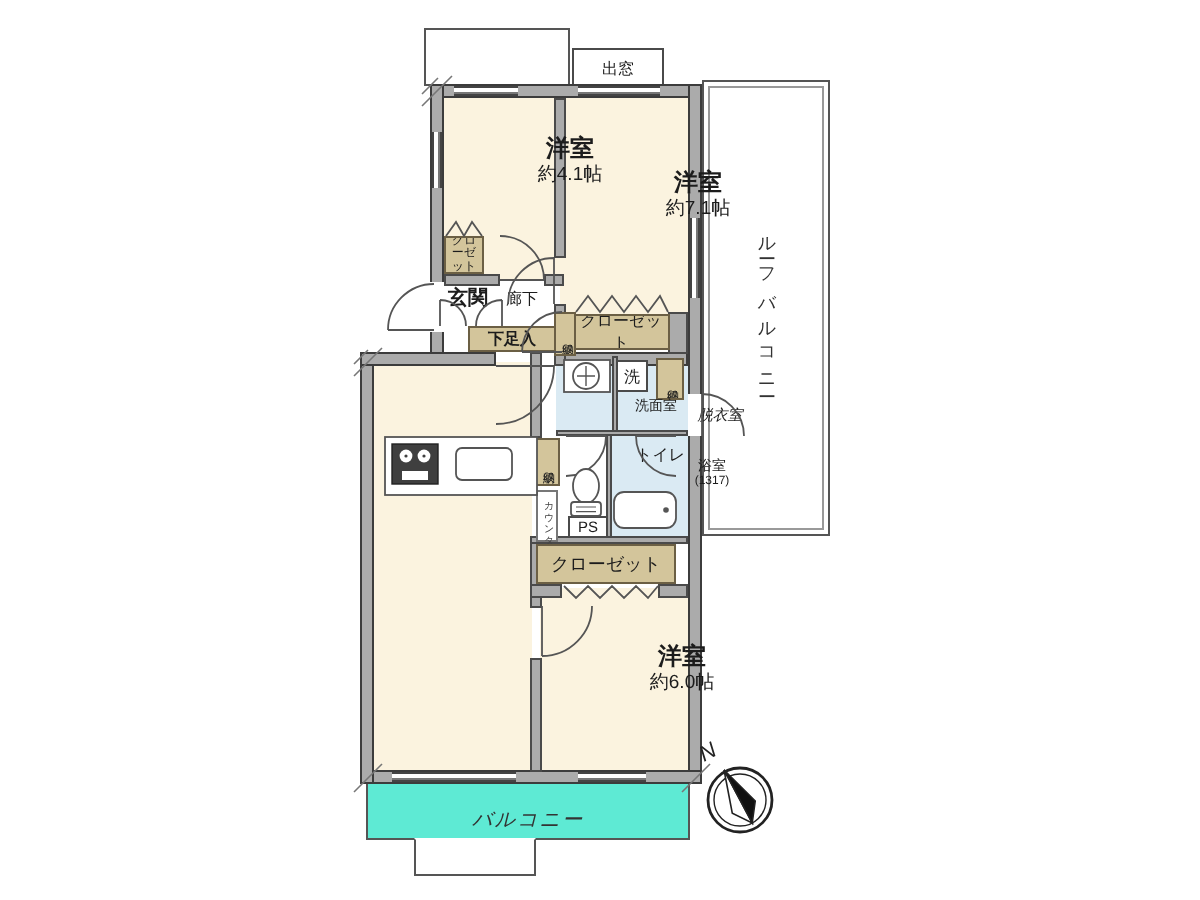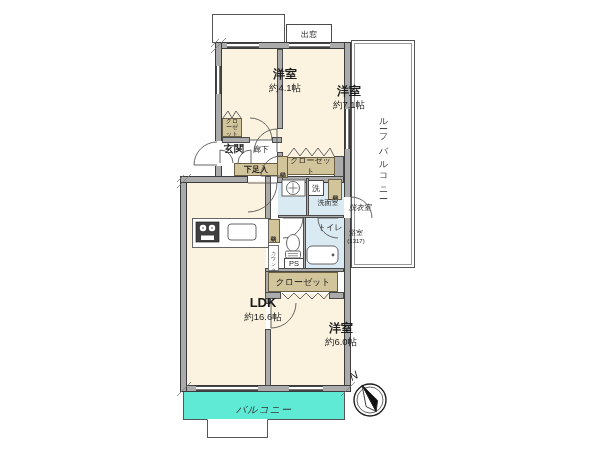--- a/index.html
+++ b/index.html
@@ -119,24 +119,20 @@
   </div>
 
   <div class="lbl center" style="left:219px;top:68px;width:60px;">
     <div class="rname">洋室</div>
     <div class="rsize">約4.1帖</div>
   </div>
   <div class="lbl center" style="left:283px;top:85px;width:60px;">
     <div class="rname">洋室</div>
     <div class="rsize">約7.1帖</div>
   </div>
-  <div class="lbl center" style="left:188px;top:296px;width:78px;">
-    <div class="rname" style="font-size:13px;">LDK</div>
-    <div class="rsize">約16.6帖</div>
-  </div>
   <div class="lbl center" style="left:268px;top:322px;width:74px;">
     <div class="rname">洋室</div>
     <div class="rsize">約6.0帖</div>
   </div>
   <div class="lbl" style="left:224px;top:142px;font-size:10px;font-weight:bold;">玄関</div>
   <div class="lbl" style="left:253px;top:144px;font-size:8px;">廊下</div>
   <div class="lbl center" style="left:278px;top:198px;width:28px;font-size:7px;">洗面室</div>
   <div class="lbl center" style="left:306px;top:203px;width:36px;font-size:7.5px;font-style:italic;">脱衣室</div>
   <div class="lbl center" style="left:282px;top:222px;width:22px;font-size:8px;">トイレ</div>
   <div class="lbl center" style="left:305px;top:228px;width:30px;">

